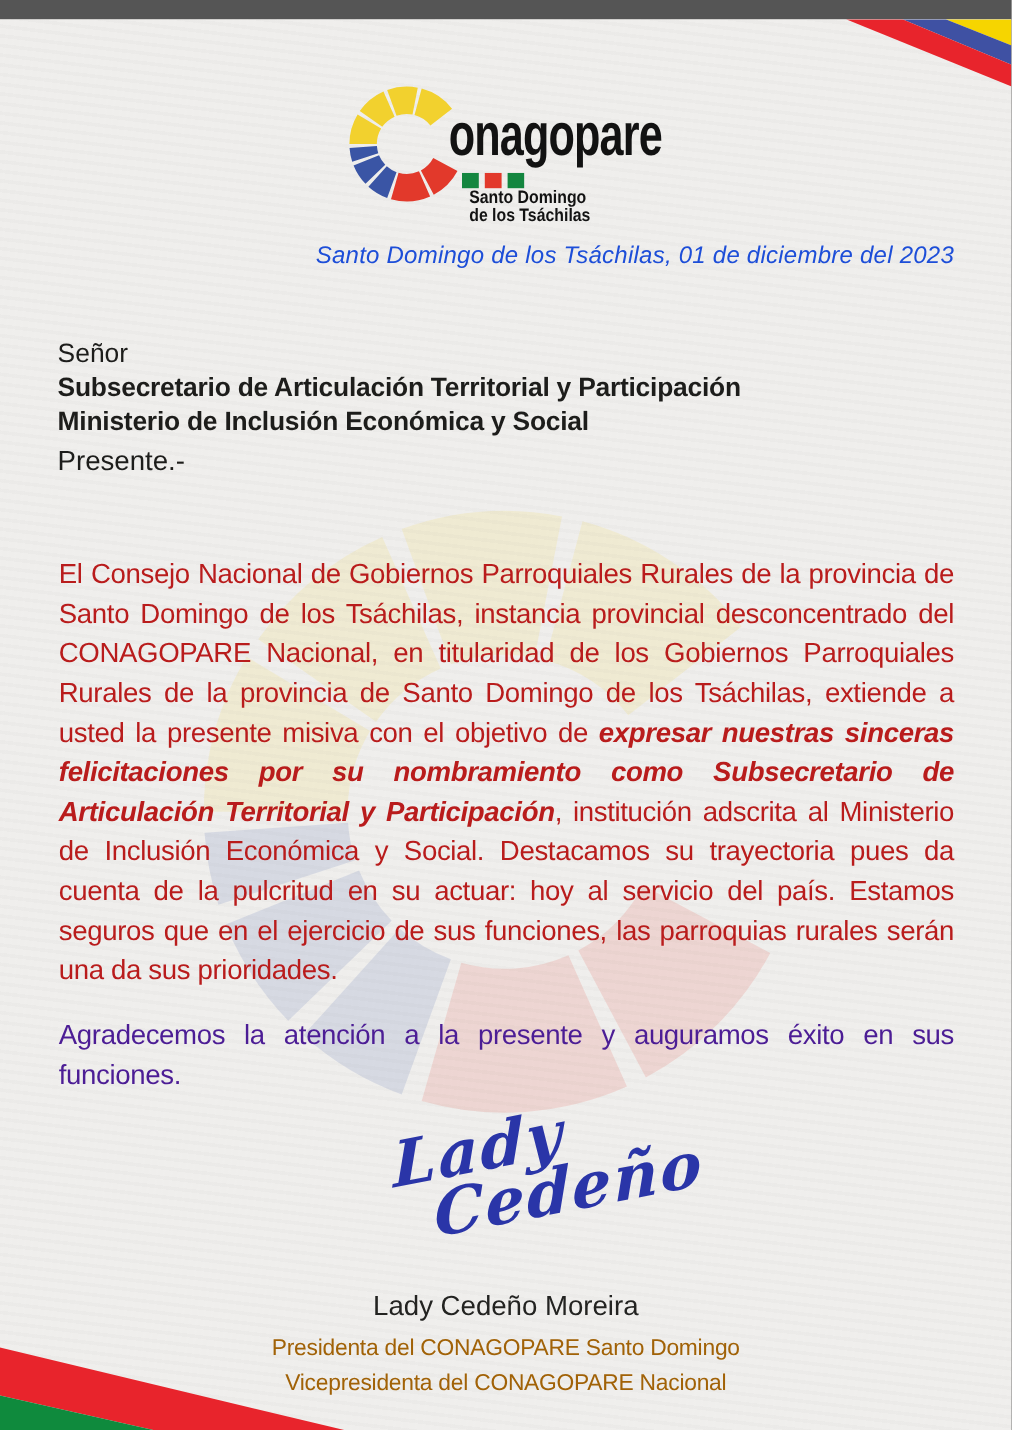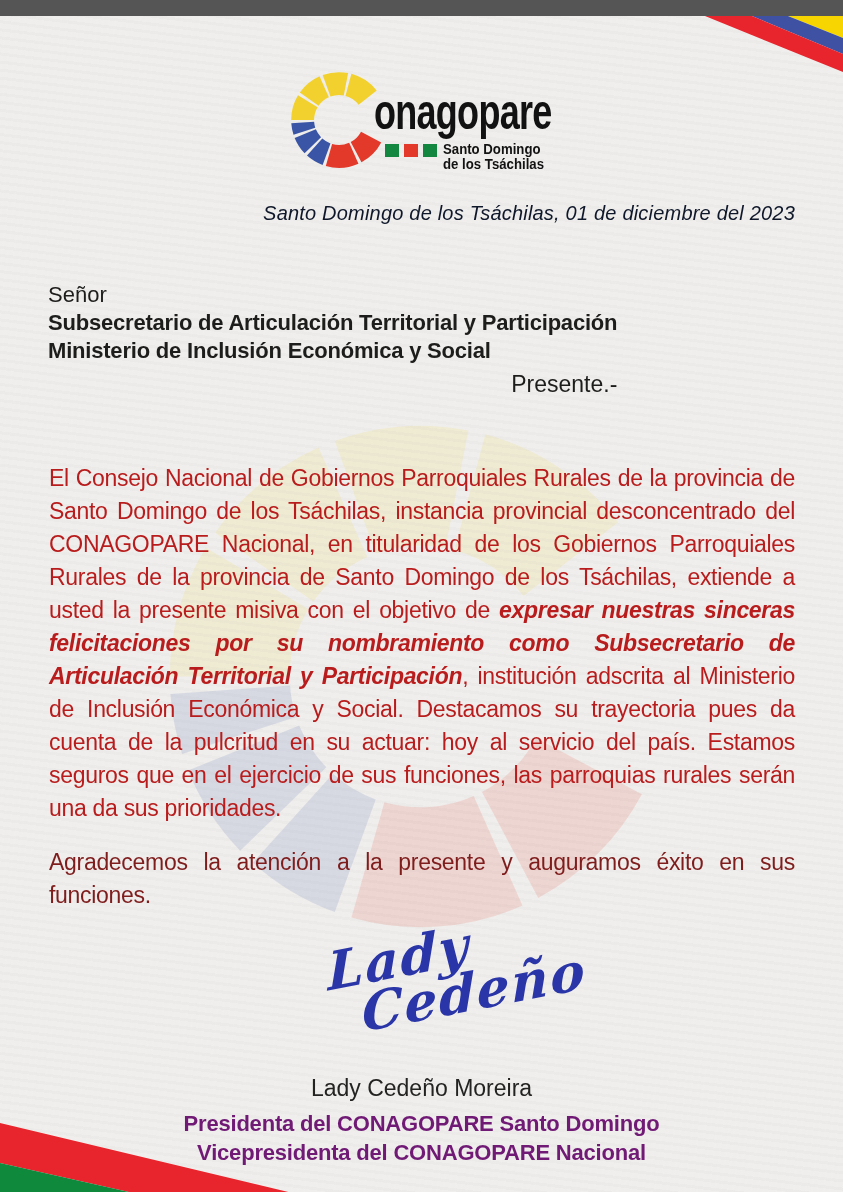--- a/index.html
+++ b/index.html
@@ -21,57 +21,57 @@
   .watermark svg{width:100%; height:100%;}
 
   
   .logo-block{position:absolute; left:287px; top:52px; display:flex; z-index:2;}
   .logo-ring{width:104px; height:104px; flex:0 0 auto;}
   .logo-text{margin-left:-17px; padding-top:22px;}
   .logo-word{
     font-size:50px; font-weight:700; color:#121212; line-height:0.9;
     letter-spacing:-1px; transform:scaleX(0.72); transform-origin:left bottom;
   }
-  .logo-sub{display:flex; align-items:flex-start; margin-top:6px; margin-left:11px;}
+  .logo-sub{display:flex; align-items:flex-start; margin-top:6px; margin-left:11px;flex-direction:column;}
   .logo-squares{width:52px; height:13px; margin-top:3px; flex:0 0 auto;}
   .logo-region{
     margin-left:6px; font-weight:700; font-size:15px; line-height:1.0;
     color:#121212; transform:scaleX(0.88); transform-origin:left top; white-space:nowrap;
   }
 
   .date-line{
     position:absolute; right:48px; top:186px; font-size:20px; font-style:italic;
-    color:#0f172a; letter-spacing:0.2px;
+    color:#1d4ed8; letter-spacing:0.2px;
   }
 
   .recipient{position:absolute; left:48px; top:265px; font-size:22px; line-height:28px;}
   .recipient .r-name{font-style:italic; font-size:23px;}
   .recipient .r-bold{font-weight:700; font-size:22px; letter-spacing:-0.2px;}
-  .recipient .r-presente{margin-top:5px; font-size:23px;text-align:right;}
+  .recipient .r-presente{margin-top:5px; font-size:23px;}
 
   .letter-body{
     position:absolute; left:49px; width:746px; top:446px;
     font-size:23px; line-height:33px; text-align:justify;
     letter-spacing:-0.3px; color:#b91c1c;
   }
   .letter-body .emph{font-weight:700; font-style:italic;}
   .closing-par{position:absolute; left:49px; width:746px; top:830px;
-    font-size:23px; line-height:33px; text-align:justify; letter-spacing:-0.3px; color:#7f1d1d;}
+    font-size:23px; line-height:33px; text-align:justify; letter-spacing:-0.3px; color:#4c1d95;}
 
   .signature{
     position:absolute; left:330px; top:908px; width:240px;
     transform:rotate(-11deg); color:#2a35a8;
     font-family:"DejaVu Serif", serif; font-style:italic; font-weight:700;
   }
   .signature .sig1{font-size:52px; line-height:0.95; transform:skewX(-10deg); letter-spacing:2px;}
   .signature .sig2{font-size:52px; line-height:0.95; transform:skewX(-10deg); margin-left:26px; margin-top:-2px; letter-spacing:2px;}
 
   .signer{position:absolute; left:0; width:843px; top:1059px; text-align:center;}
   .signer .s-name{font-size:23px; color:#232321;}
-  .signer .s-role{font-weight:700; font-size:22px; line-height:29px; letter-spacing:-0.2px; color:#701a75;}
+  .signer .s-role{font-weight:400; font-size:19px; line-height:29px; letter-spacing:-0.2px; color:#a16207;}
   .signer .s-role.first{margin-top:7px;}
 </style>
 </head>
 <body>
 
 <div class="page">
 
   <svg class="deco" viewBox="0 0 843 1192">
     <polygon points="788,0 843,0 843,22" fill="#f6d500"></polygon>
     <polygon points="752,0 788,0 843,22 843,38" fill="#3f51a3"></polygon>

